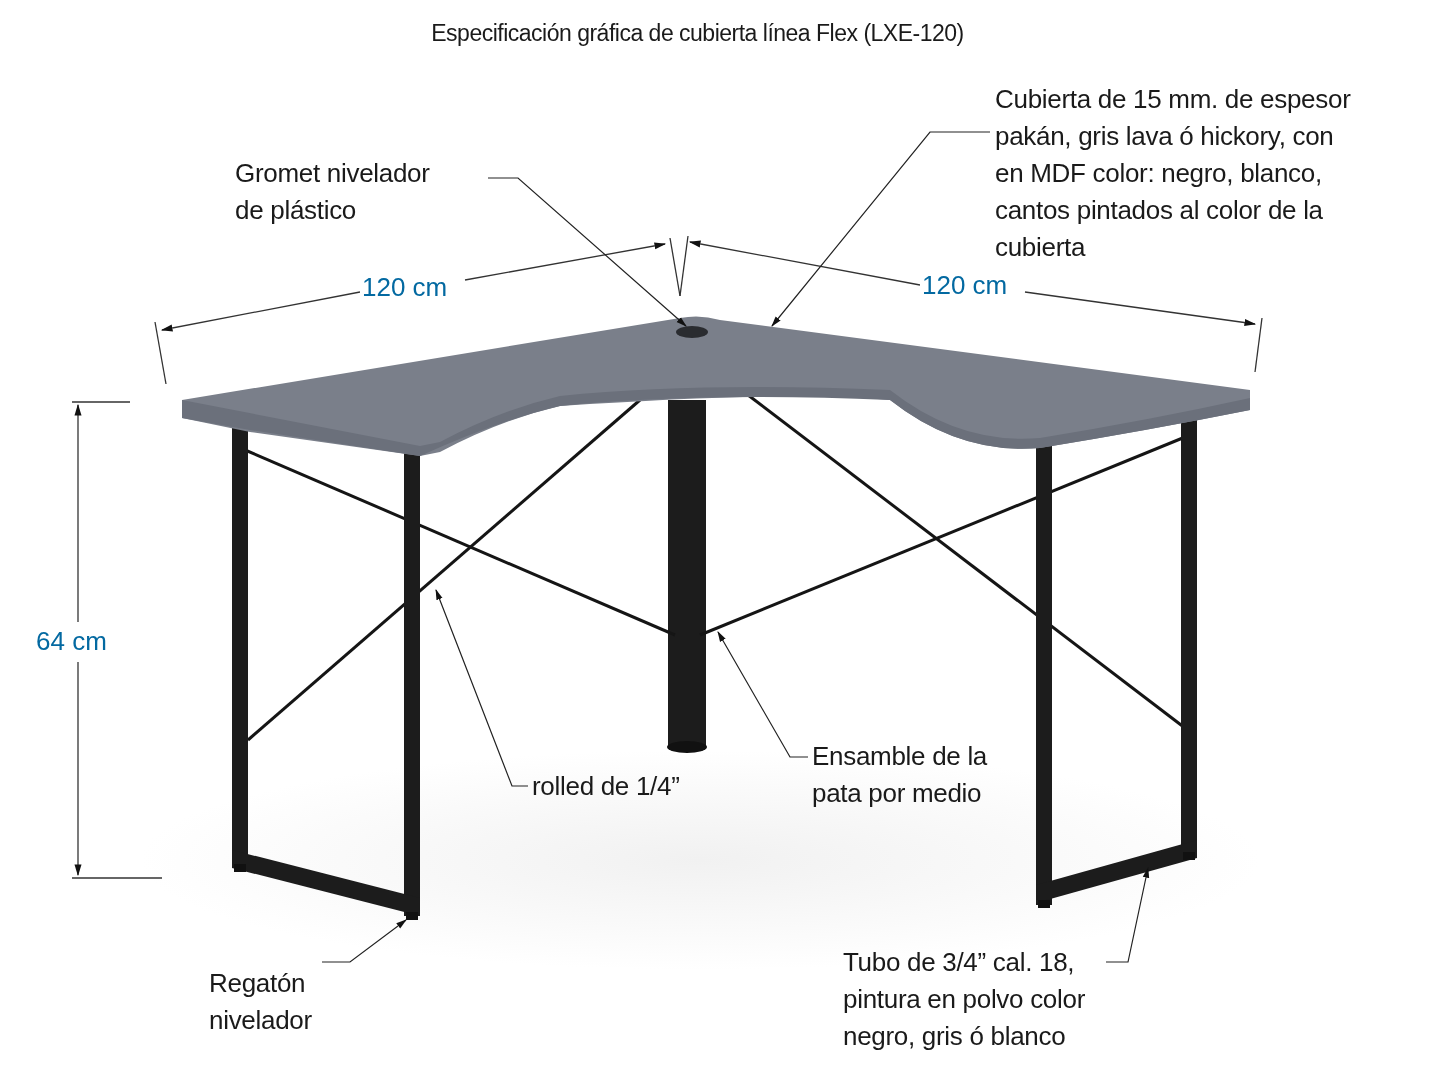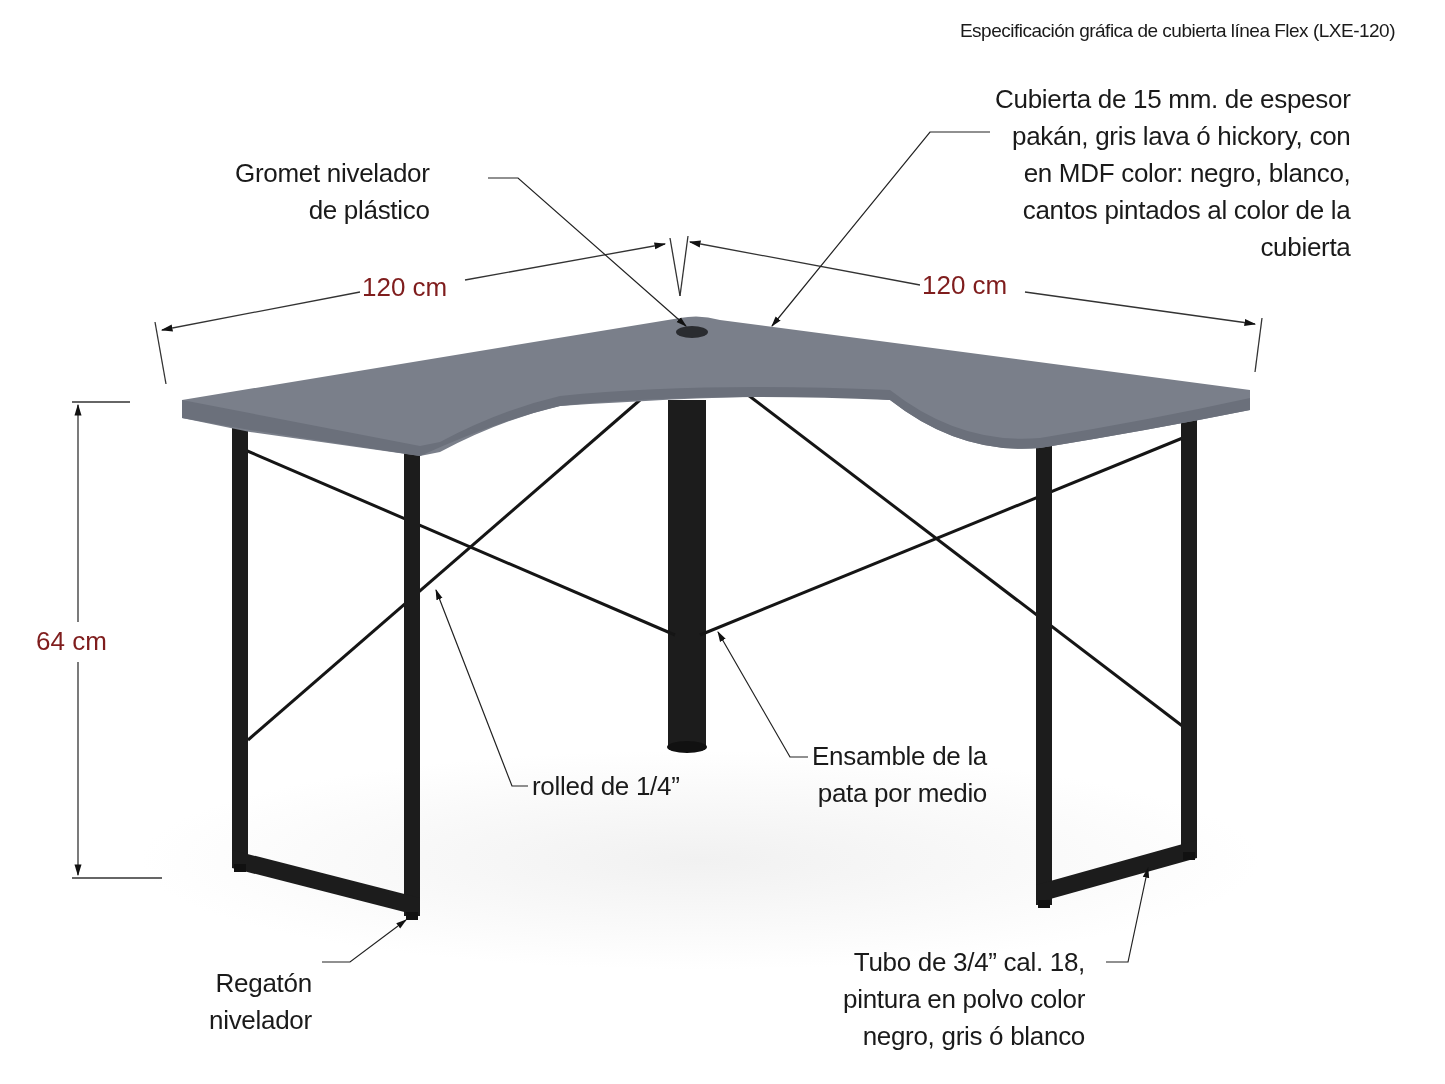--- a/index.html
+++ b/index.html
@@ -1,20 +1,20 @@
 <!DOCTYPE html>
 <html><head>
 <meta charset="utf-8">
 <style>
   html, body { margin: 0; padding: 0; background: #ffffff; }
   body { width: 1445px; height: 1084px; position: relative; overflow: hidden; font-family: "DejaVu Sans", sans-serif; }
-  .title { position: absolute; left: 0; top: 20px; width: 1395px; text-align: right; font-size: 19px; color: #1a1a1a; letter-spacing: -0.5px; font-family: "Liberation Sans", sans-serif; }
-  .note { position: absolute; font-size: 26px; line-height: 37px; color: #1a1a1a; font-family: "Liberation Sans", sans-serif; letter-spacing: -0.3px; text-align: right; }
+  .title { position: absolute; left: 0; top: 20px; width: 1395px; text-align: center; font-size: 23px; color: #1a1a1a; letter-spacing: -0.5px; font-family: "Liberation Sans", sans-serif; }
+  .note { position: absolute; font-size: 26px; line-height: 37px; color: #1a1a1a; font-family: "Liberation Sans", sans-serif; letter-spacing: -0.3px; }
   .note span { display: block; white-space: nowrap; }
-  .dim { position: absolute; font-size: 26px; color: #7f1d1d; font-family: "Liberation Sans", sans-serif; background: #fff; padding: 0 2px; }
+  .dim { position: absolute; font-size: 26px; color: #0369a1; font-family: "Liberation Sans", sans-serif; background: #fff; padding: 0 2px; }
   svg.diagram { position: absolute; left: 0; top: 0; }
 </style>
 </head>
 <body>
 
 <div class="title">Especificación gráfica de cubierta línea Flex (LXE-120)</div>
 
 <svg class="diagram" width="1445" height="1084" viewBox="0 0 1445 1084">
   <defs>
     <marker id="arr" viewBox="0 0 10 10" refX="9" refY="5" markerWidth="9" markerHeight="9" orient="auto-start-reverse">

